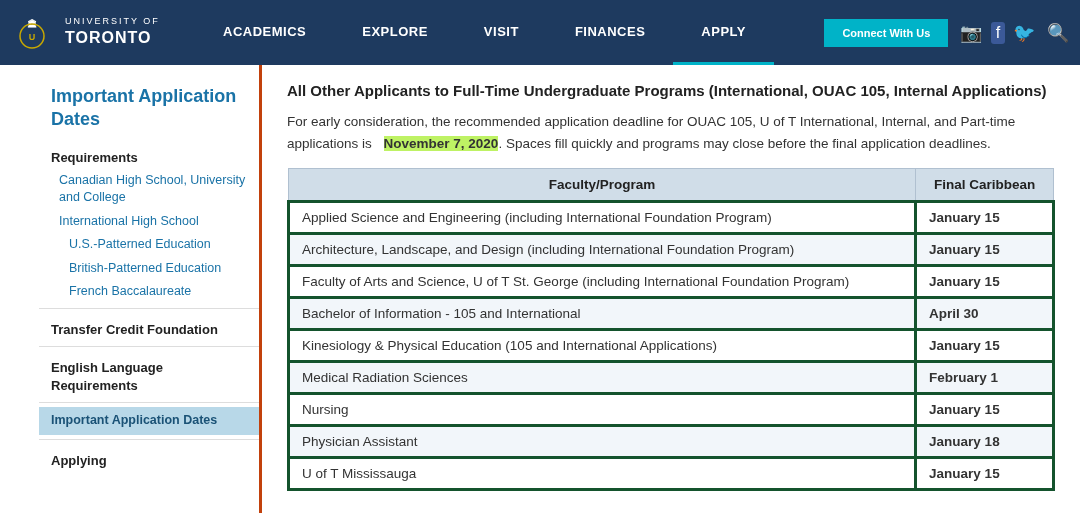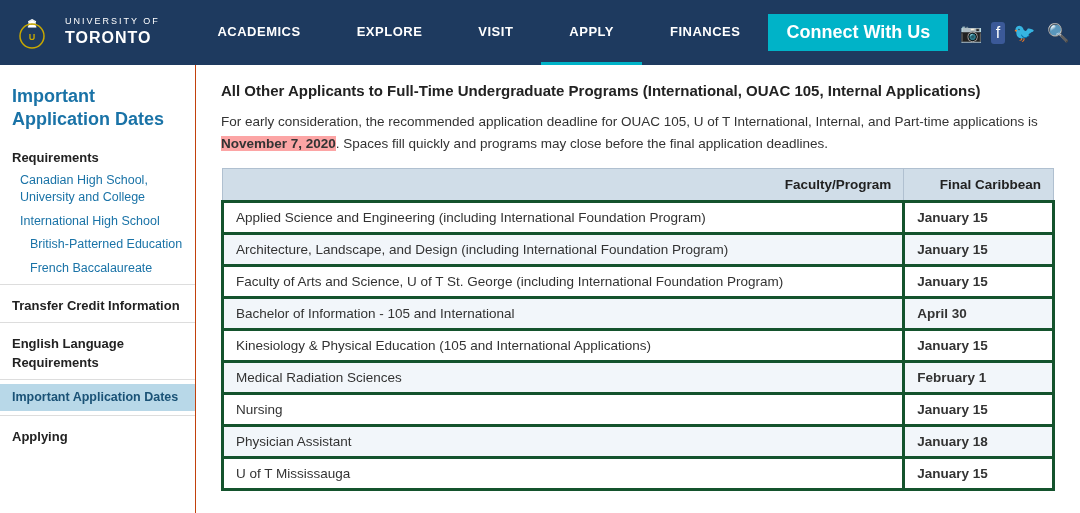--- a/index.html
+++ b/index.html
@@ -50,21 +50,21 @@
       display: flex;
       align-items: center;
       cursor: pointer;
       border-bottom: 3px solid transparent;
     }
     .nav-item.active { border-bottom: 3px solid #00b3c8; }
 
     .connect-btn {
       background: #00b3c8;
       color: white;
-      font-size: 18px;
+      font-size: 11px;
       font-weight: 600;
       padding: 8px 18px;
       cursor: pointer;
       white-space: nowrap;
       border: none;
     }
     .social-icons {
       display: flex;
       align-items: center;
       gap: 8px;
@@ -83,26 +83,27 @@
     }
 
     
     .main-layout {
       display: flex;
       height: calc(513px - 65px);
     }
 
     
     .sidebar {
-      width: 196px;
+      width: 223px;
       flex-shrink: 0;
       background: white;
-      border-right: 1px solid #c2410c;
+      border-right: 3px solid #c2410c;
       overflow-y: auto;
       padding: 10px 0;
+      margin-left: 39px;
     }
     .sidebar-title {
       color: #1a73a7;
       font-size: 18px;
       font-weight: bold;
       padding: 10px 12px 10px 12px;
       line-height: 1.3;
     }
     .sidebar-section-header {
       font-weight: bold;
@@ -154,36 +155,37 @@
       margin-bottom: 10px;
       line-height: 1.4;
     }
     .content-body {
       font-size: 13.5px;
       color: #333;
       margin-bottom: 14px;
       line-height: 1.6;
     }
     .highlight {
-      background: #fca5a5;
-      font-weight: bold;
+      background: #bef264;
+      font-weight: bold;
+      margin-left: 8px;
     }
 
     
     table {
       width: 100%;
       border-collapse: collapse;
       font-size: 13.5px;
     }
     thead tr {
       background: #d0dde8;
     }
     thead th {
       padding: 8px 12px;
-      text-align: right;
+      text-align: center;
       font-weight: bold;
       color: #222;
       border: 1px solid #b0c0d0;
     }
     tbody tr {
       border-bottom: 1px solid #ddd;
     }
     tbody tr:nth-child(even) {
       background: #f2f6fa;
     }
@@ -223,47 +225,48 @@
         <div class="univ">UNIVERSITY OF</div>
         <div class="toronto">TORONTO</div>
       </div>
     </div>
   </div>
 
   <nav class="nav-area">
     <div class="nav-item">ACADEMICS</div>
     <div class="nav-item">EXPLORE</div>
     <div class="nav-item">VISIT</div>
+    <div class="nav-item">FINANCES</div>
     <div class="nav-item active">APPLY</div>
-    <div class="nav-item">FINANCES</div>
   </nav>
 
   <button class="connect-btn">Connect With Us</button>
   <div class="social-icons">
     <span class="social-icon" title="Instagram">📷</span>
     <span class="social-icon" title="Facebook" style="font-size:16px; background:#3b5998; color:white; padding:2px 5px; border-radius:3px;">f</span>
     <span class="social-icon" title="Twitter">🐦</span>
     <span class="search-icon-top">🔍</span>
   </div>
 </div>
 
 <div class="main-layout">
 
   <div class="sidebar">
     <div class="sidebar-title">Important Application Dates</div>
 
     <div class="sidebar-section-header">Requirements</div>
 
     <a class="sidebar-link">Canadian High School, University and College</a>
     <a class="sidebar-link">International High School</a>
+    <a class="sidebar-link sub">U.S.-Patterned Education</a>
     <a class="sidebar-link sub">British-Patterned Education</a>
     <a class="sidebar-link sub">French Baccalaureate</a>
 
     <hr class="sidebar-divider">
-    <a class="sidebar-link bold-section">Transfer Credit Information</a>
+    <a class="sidebar-link bold-section">Transfer Credit Foundation</a>
 
     <hr class="sidebar-divider">
     <a class="sidebar-link bold-section">English Language Requirements</a>
 
     <hr class="sidebar-divider">
     <a class="sidebar-link active-item">Important Application Dates</a>
 
     <hr class="sidebar-divider">
     <a class="sidebar-link bold-section">Applying</a>
 

